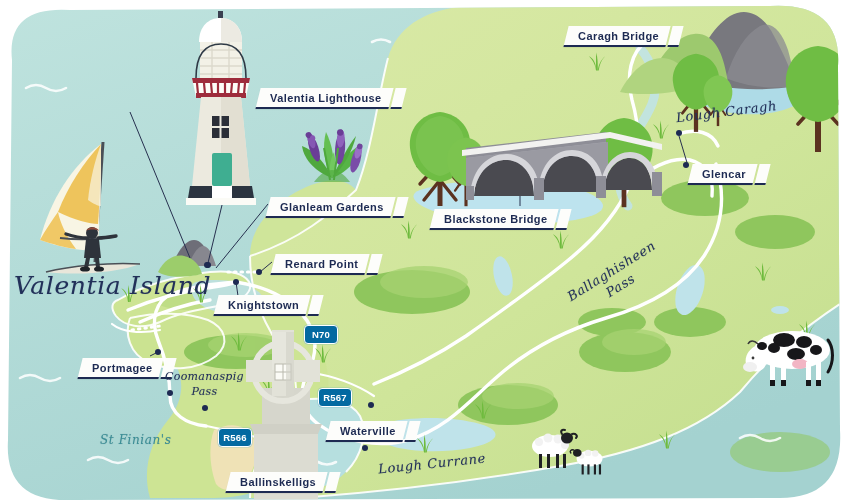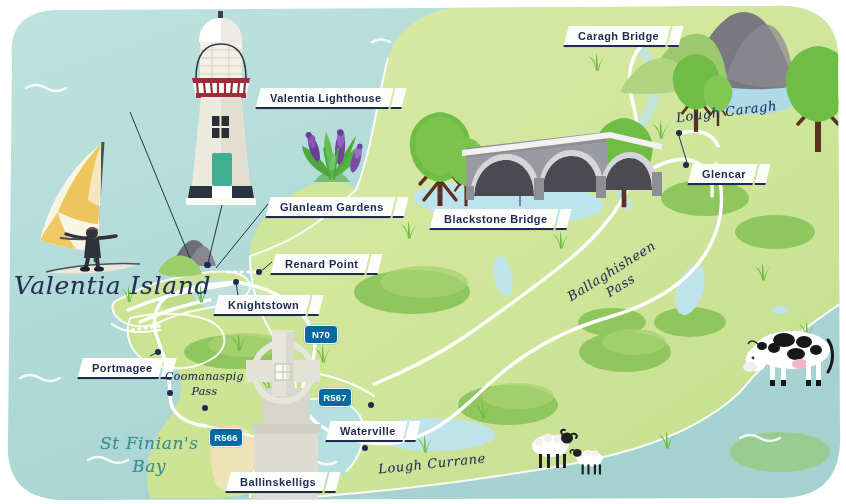--- a/index.html
+++ b/index.html
@@ -647,23 +647,22 @@
 
   <div class="script big" style="left:14px;top:270px;">
     <span>Valentia Island</span>
   </div>
 
   <div class="script tiny" style="left:165px;top:369px;text-align:center;line-height:1.4;font-style:italic;">
     <div>Coomanaspig</div>
     <div>Pass</div>
   </div>
 
-  <div class="script" style="left:100px;top:432px;text-align:center;line-height:1.35;color:#3b8f96;font-size:17px;">
+  <div class="script" style="left:100px;top:432px;text-align:center;line-height:1.35;color:#3b8f96;font-size:12px;">
     <div>St Finian's</div>
-    <div>Bay</div>
   </div>
 
   <div class="script mid" style="left:378px;top:456px;transform:rotate(-6deg);">
     <span>Lough Currane</span>
   </div>
 
   <div class="script mid rot-ballagh" style="left:566px;top:262px;line-height:1.3;">
     <div>Ballaghisheen</div>
     <div>Pass</div>
   </div>
@@ -671,17 +670,17 @@
   <div class="script mid rot-caragh" style="left:676px;top:104px;">
     <span>Lough Caragh</span>
   </div>
 
   <div class="shield" style="left:304px;top:325px;">
     <span>N70</span>
   </div>
   <div class="shield" style="left:318px;top:388px;">
     <span>R567</span>
   </div>
-  <div class="shield" style="left:209px;top:428px;">
+  <div class="shield" style="left:218px;top:428px;">
     <span>R566</span>
   </div>
 
 </div>
 
 </body></html>

